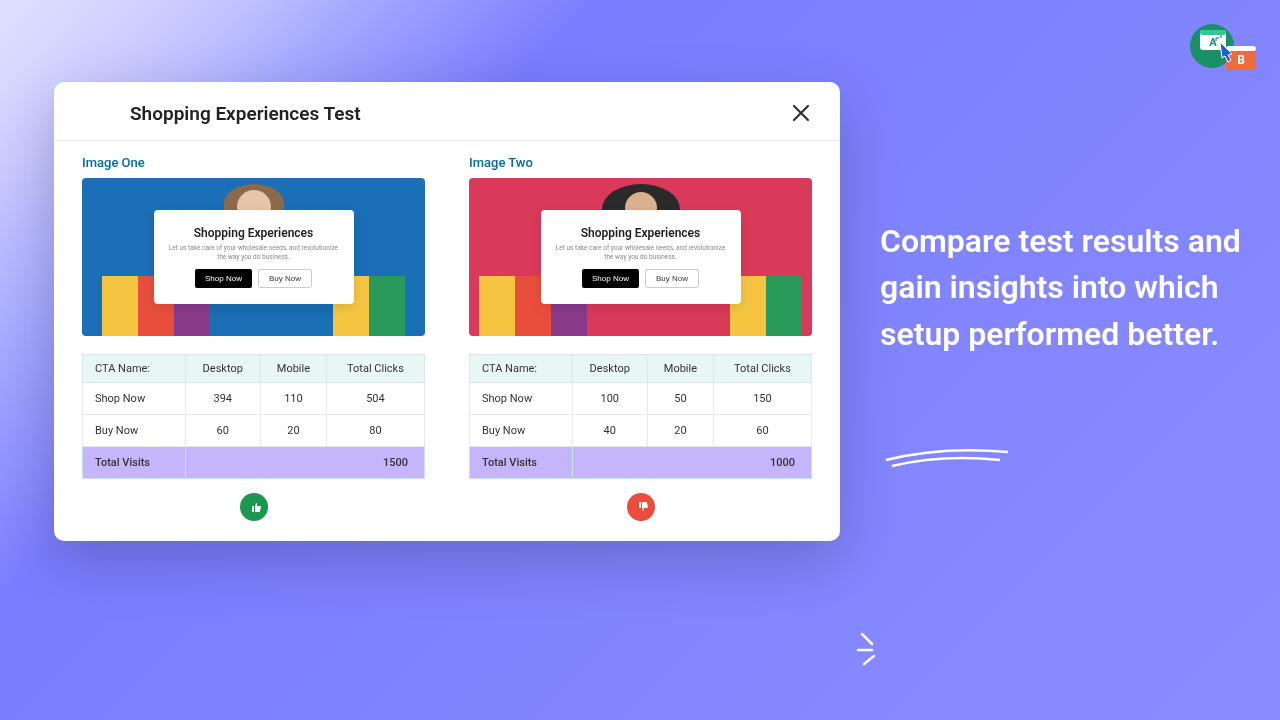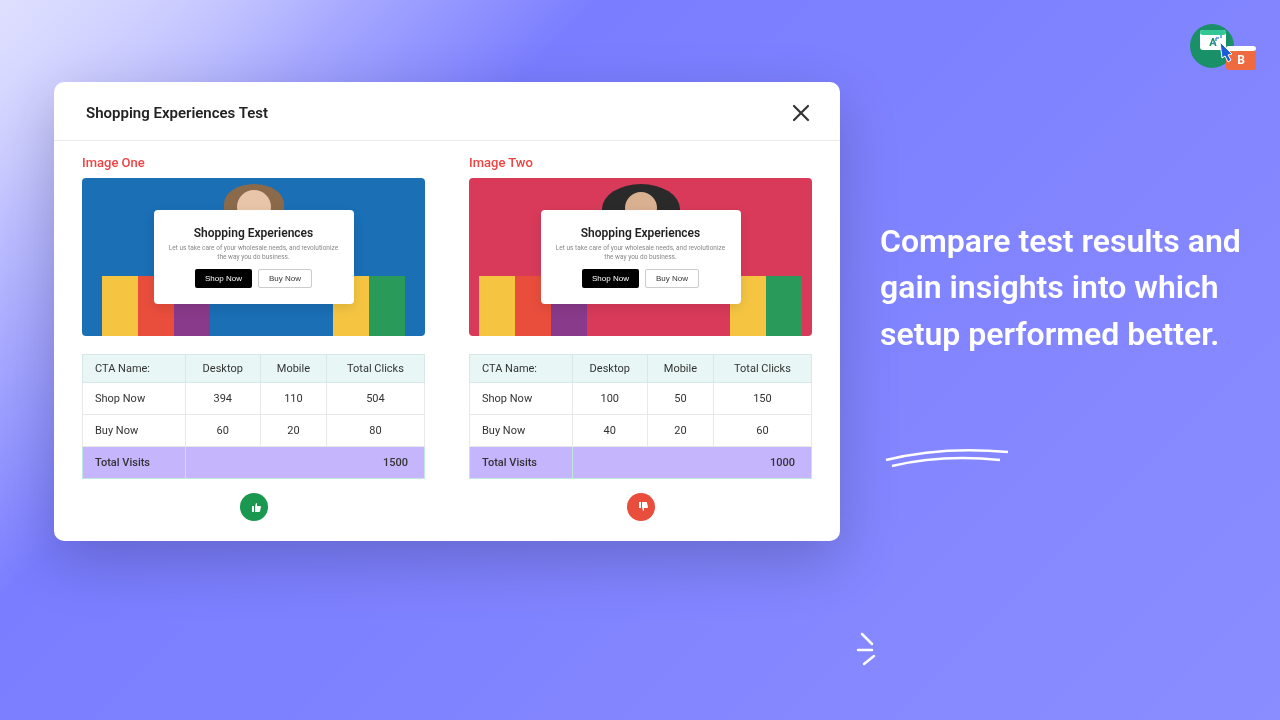--- a/index.html
+++ b/index.html
@@ -19,27 +19,27 @@
 
 .modal {
   position: absolute; top: 82px; left: 54px; width: 786px;
   background: #fff; border-radius: 10px;
   box-shadow: 0 20px 60px rgba(0,0,0,0.2);
 }
 .modal-header {
   display: flex; justify-content: space-between; align-items: center;
   padding: 18px 26px 14px 32px; border-bottom: 1px solid #eaeaea;
 }
-.modal-title { font-size: 15px; font-weight: 600; color: #222; }
+.modal-title { font-size: 19px; font-weight: 600; color: #222; margin-left: 44px; }
 .close-icon { cursor: pointer; padding: 4px; }
 .close-icon svg { display: block; }
 
 .modal-body { padding: 14px 28px 20px 28px; display: flex; gap: 44px; }
 .variant { flex: 1; }
-.variant-label { font-size: 13px; color: #ef4444; margin-bottom: 8px; font-weight: 500; }
+.variant-label { font-size: 13px; color: #0369a1; margin-bottom: 8px; font-weight: 500; }
 
 .banner {
   width: 100%; height: 158px; border-radius: 4px; position: relative;
   display: flex; align-items: center; justify-content: center; overflow: hidden;
 }
 .banner.blue { background: #1a6fb5; }
 .banner.pink { background: #d93a5a; }
 
 .person-shape {
   position: absolute; width: 100%; height: 100%; top: 0; left: 0;

